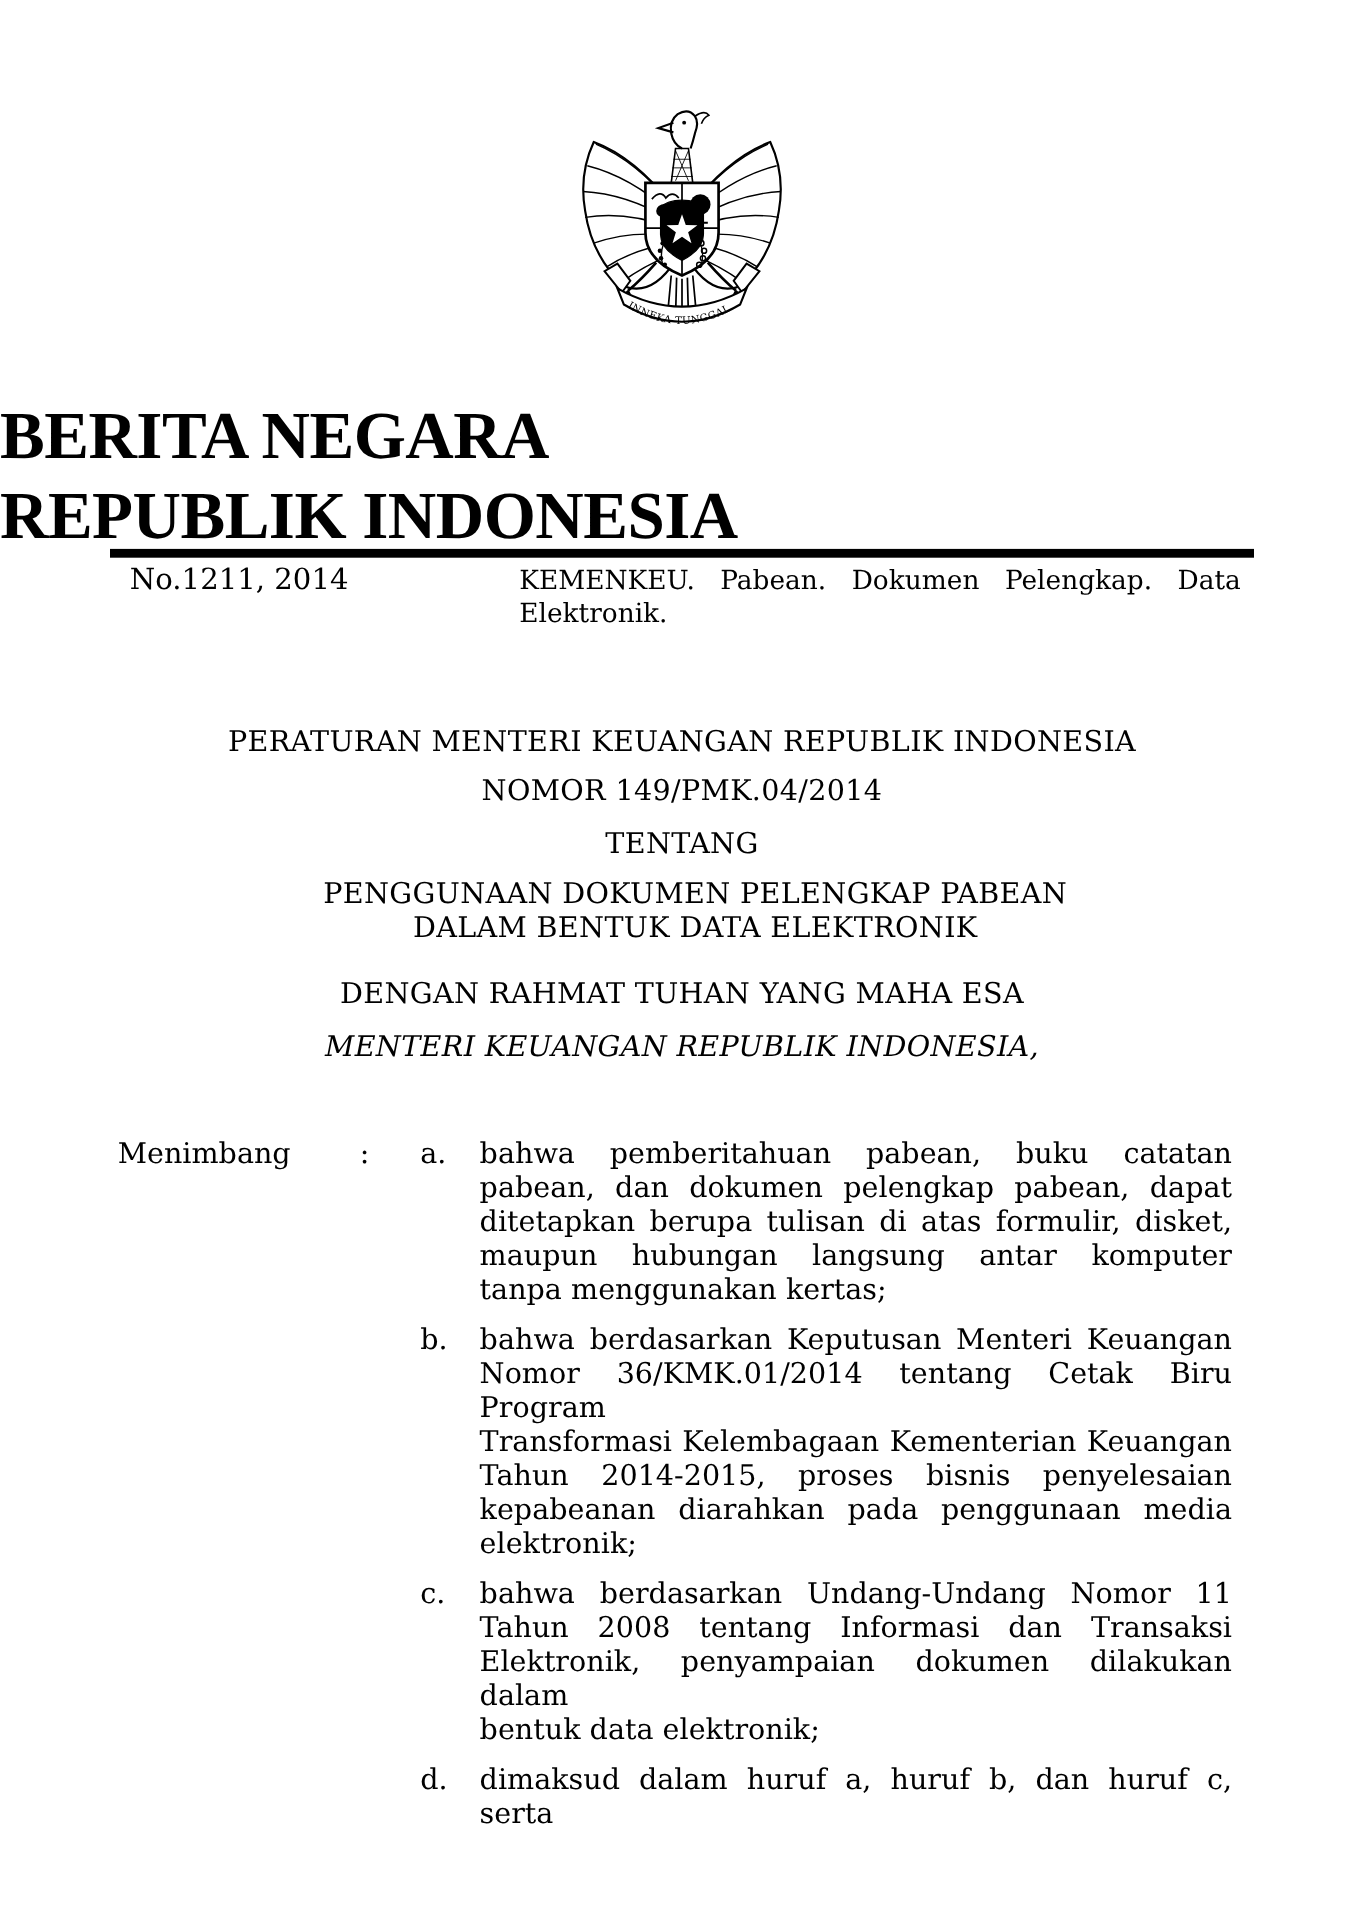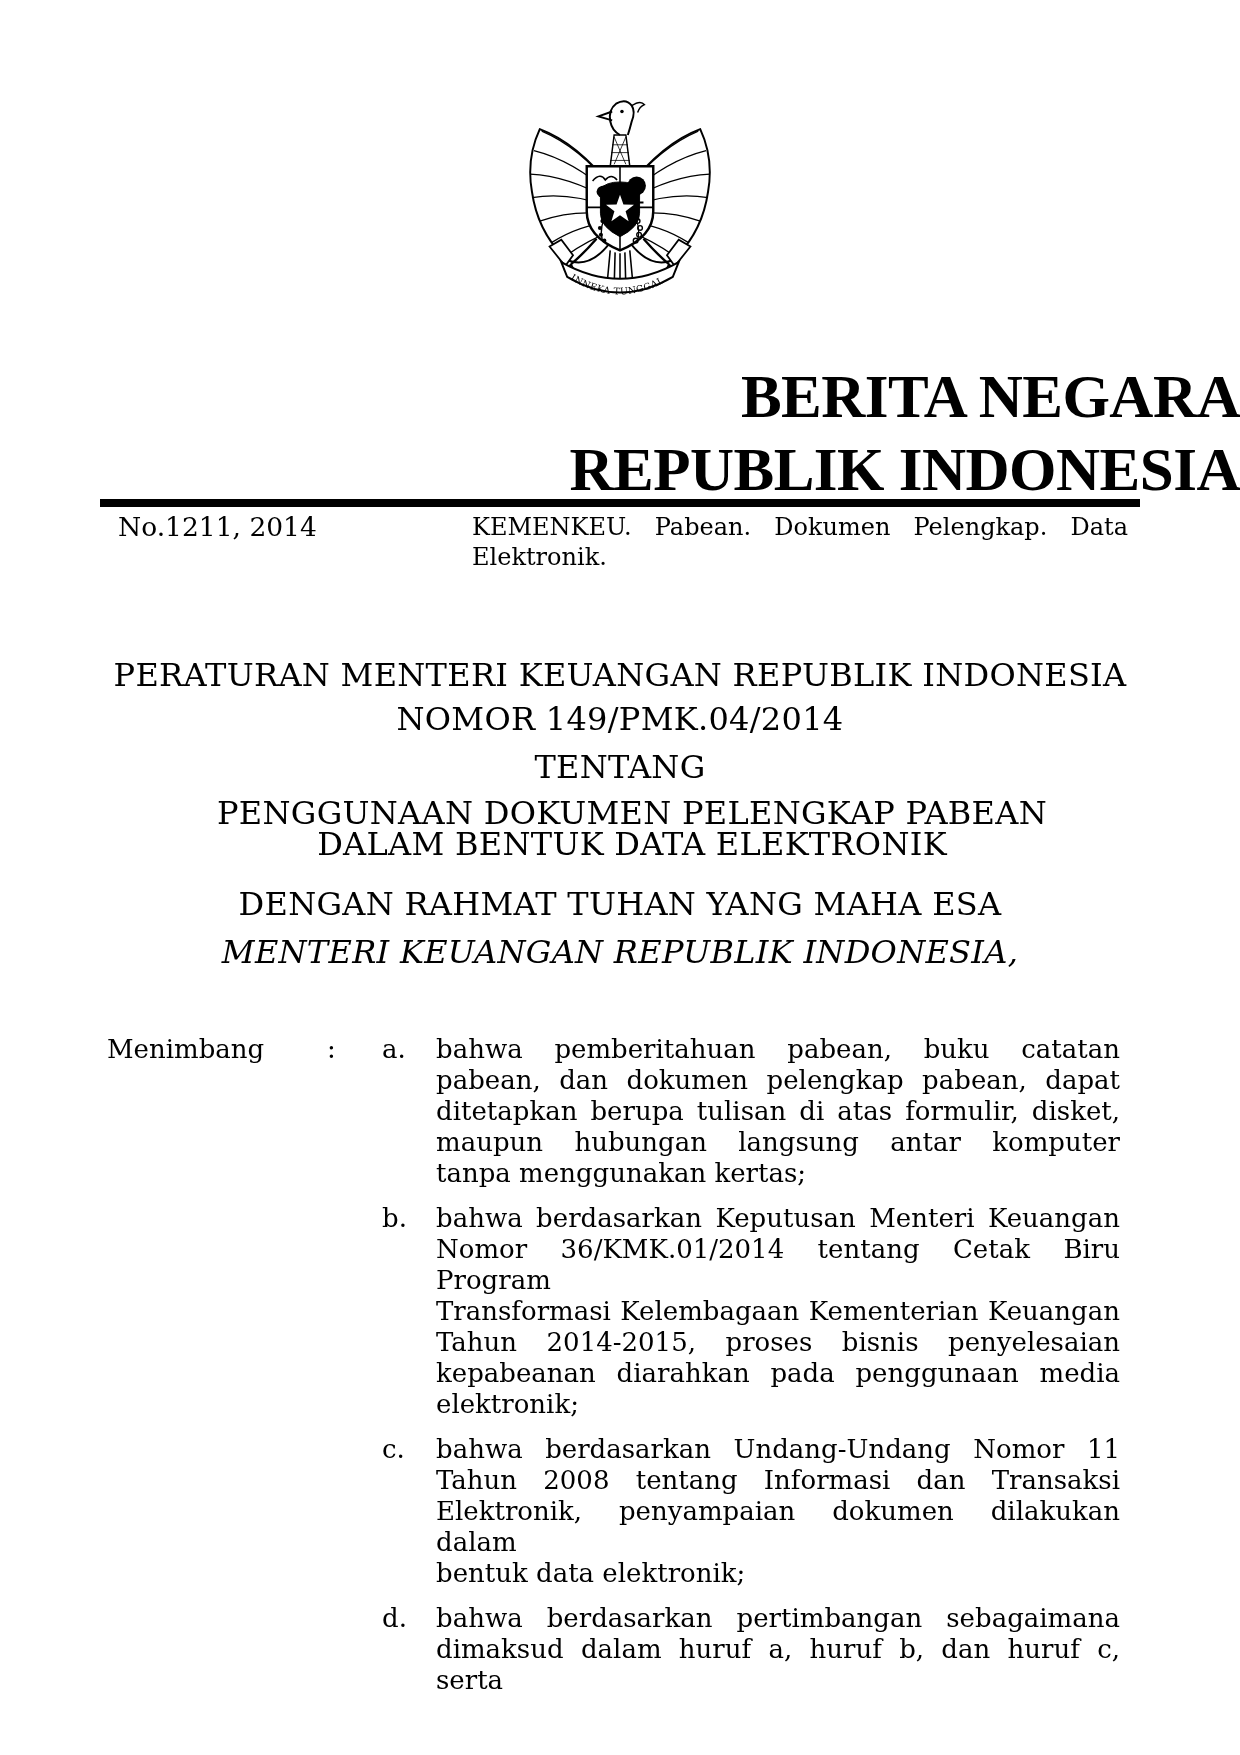--- a/index.html
+++ b/index.html
@@ -4,37 +4,37 @@
 <style>
   html,body{margin:0;padding:0;background:#ffffff;}
   .page{
     position:relative;width:1240px;height:1755px;background:#ffffff;color:#000;
     font-family:"DejaVu Serif", serif;overflow:hidden;
   }
   
   .emblem{position:absolute;left:522px;top:90px;width:196px;height:225px;}
   
   .gazette-title{
-    position:absolute;left:0;top:360px;width:1240px;text-align:right;
+    position:absolute;left:0;top:360px;width:1240px;text-align:left;
     font-family:"Liberation Serif", serif;font-weight:bold;font-size:61px;
     line-height:73px;letter-spacing:-0.5px;
   }
   .rule{position:absolute;left:100px;top:499px;width:1040px;height:8px;background:#000;}
   .issue-no{
     position:absolute;left:118px;top:512px;font-size:26.5px;line-height:30px;white-space:nowrap;
   }
   .subject{
     position:absolute;left:472px;top:512px;width:656px;font-size:24px;line-height:30px;
   }
   .subject .jl{text-align:justify;text-align-last:justify;}
   .subject .ll{text-align:left;}
   
   .hline{
     position:absolute;left:0;width:1240px;text-align:center;
-    font-size:32px;line-height:31px;letter-spacing:0.3px;white-space:nowrap;
+    font-size:26px;line-height:31px;letter-spacing:0.3px;white-space:nowrap;
   }
   .h-authority{top:660px;}
   .h-number{top:704px;}
   .h-about{top:752px;}
   .h-subject{top:798px;white-space:normal;padding-left:12px;}
   .h-invocation{top:889px;}
   .h-issuer{top:937px;font-style:italic;}
   
   .consider{position:absolute;left:107px;top:1034px;width:1013px;font-size:26px;line-height:31px;}
   .c-item{display:grid;grid-template-columns:220px 55px 54px 684px;align-items:start;margin-bottom:14px;}
@@ -184,19 +184,18 @@
         <div class="jl">Elektronik, penyampaian dokumen dilakukan dalam</div>
         <div class="ll">bentuk data elektronik;</div>
       </div>
     </div>
 
     <div class="c-item">
       <span class="c-label"></span>
       <span class="c-colon"></span>
       <span class="c-letter">d.</span>
       <div class="c-lines">
-        <div class="jl">bahwa berdasarkan pertimbangan sebagaimana</div>
         <div class="jl">dimaksud dalam huruf a, huruf b, dan huruf c, serta</div>
       </div>
     </div>
 
   </div>
 </div>
 
 </body></html>

